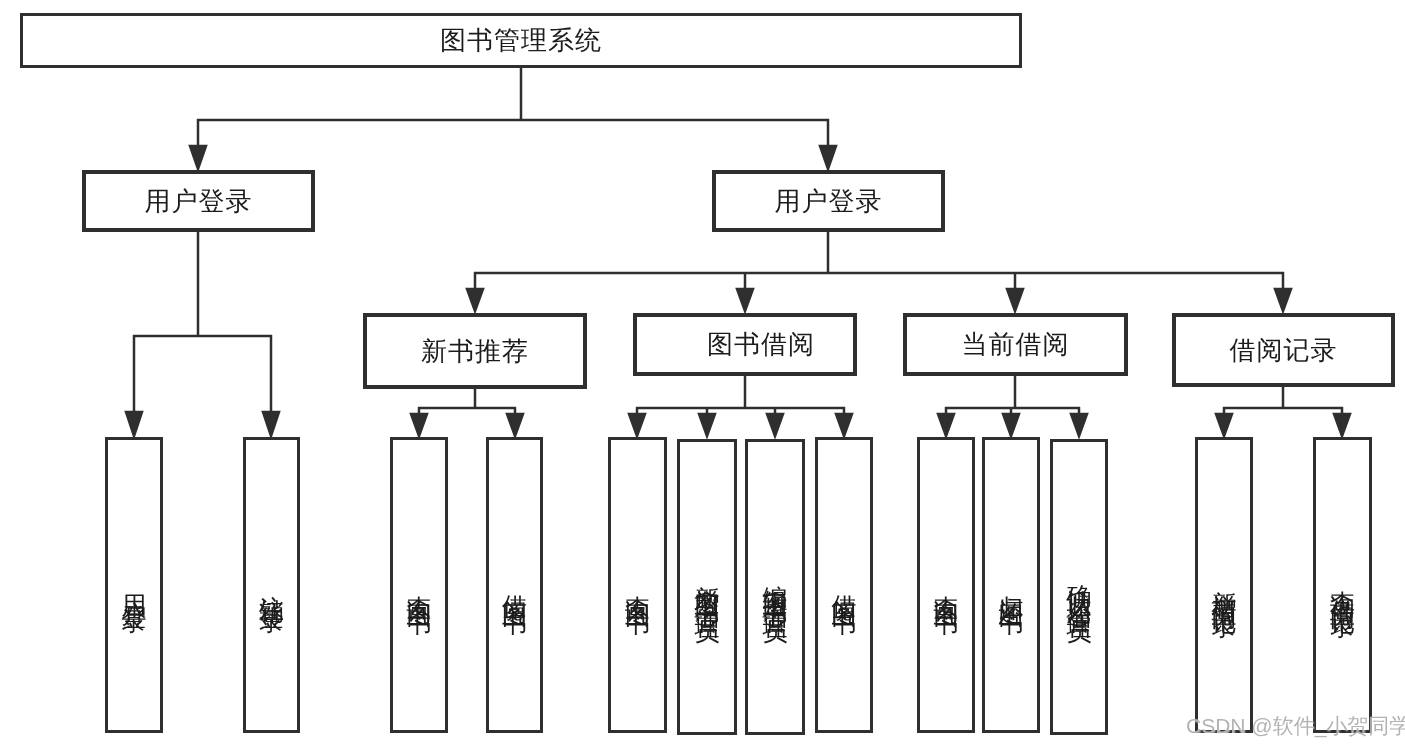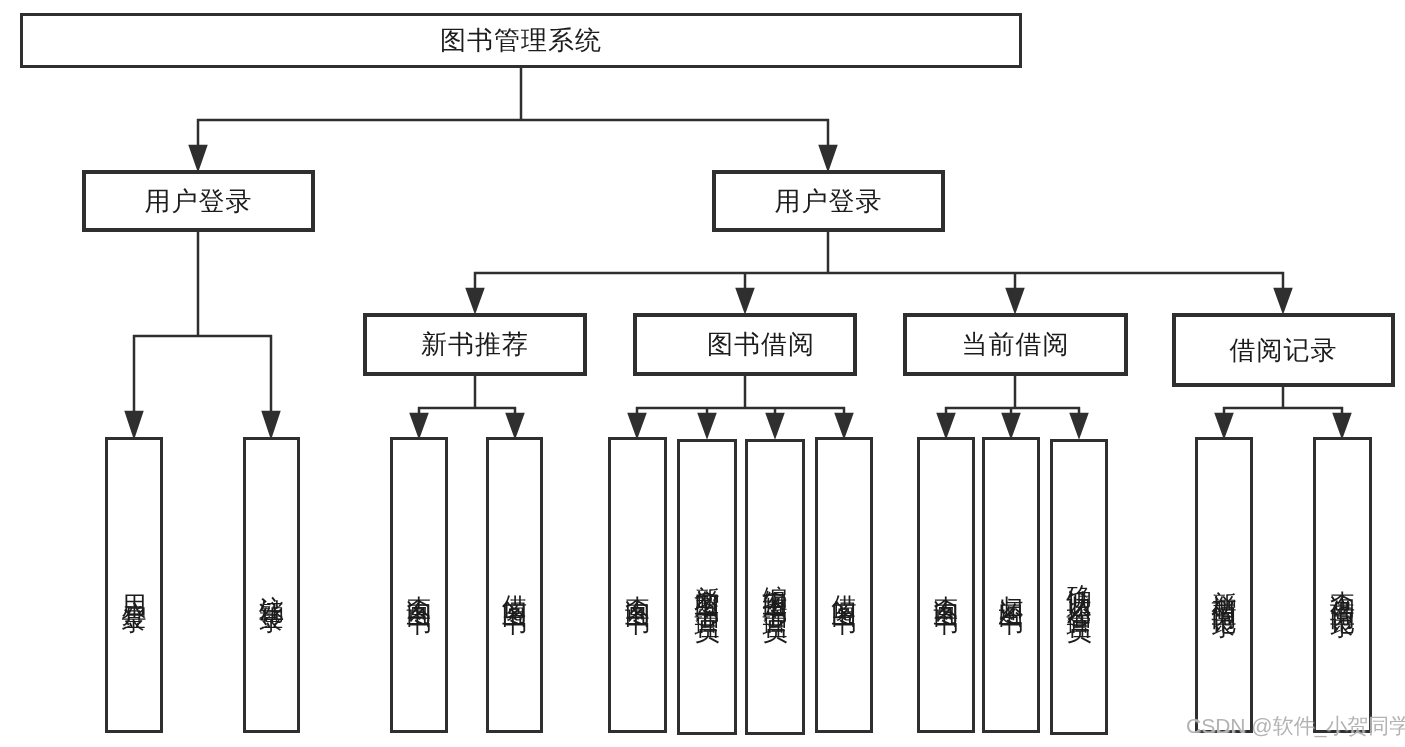--- a/index.html
+++ b/index.html
@@ -122,21 +122,21 @@
         <polygon points="1334,414 1350,414 1342,436"></polygon>
       </g>
     </g>
   </svg>
 
   <div class="node hbox root" style="left:20px;top:13px;width:1002px;height:55px;">图书管理系统</div>
 
   <div class="node hbox" style="left:82px;top:170px;width:233px;height:62px;">用户登录</div>
   <div class="node hbox" style="left:712px;top:170px;width:233px;height:62px;">用户登录</div>
 
-  <div class="node hbox" style="left:363px;top:313px;width:224px;height:63px;">新书推荐</div>
+  <div class="node hbox" style="left:363px;top:313px;width:224px;height:76px;">新书推荐</div>
   <div class="node hbox" style="left:633px;top:313px;width:224px;height:63px;padding-left:32px;">图书借阅</div>
   <div class="node hbox" style="left:903px;top:313px;width:225px;height:63px;">当前借阅</div>
   <div class="node hbox" style="left:1172px;top:313px;width:223px;height:74px;">借阅记录</div>
 
   <div class="node vbox" style="left:105px;top:437px;width:58px;height:296px;">
     <span class="vtext">用户登录</span>
   </div>
   <div class="node vbox" style="left:243px;top:437px;width:57px;height:296px;">
     <span class="vtext">注销登录</span>
   </div>

